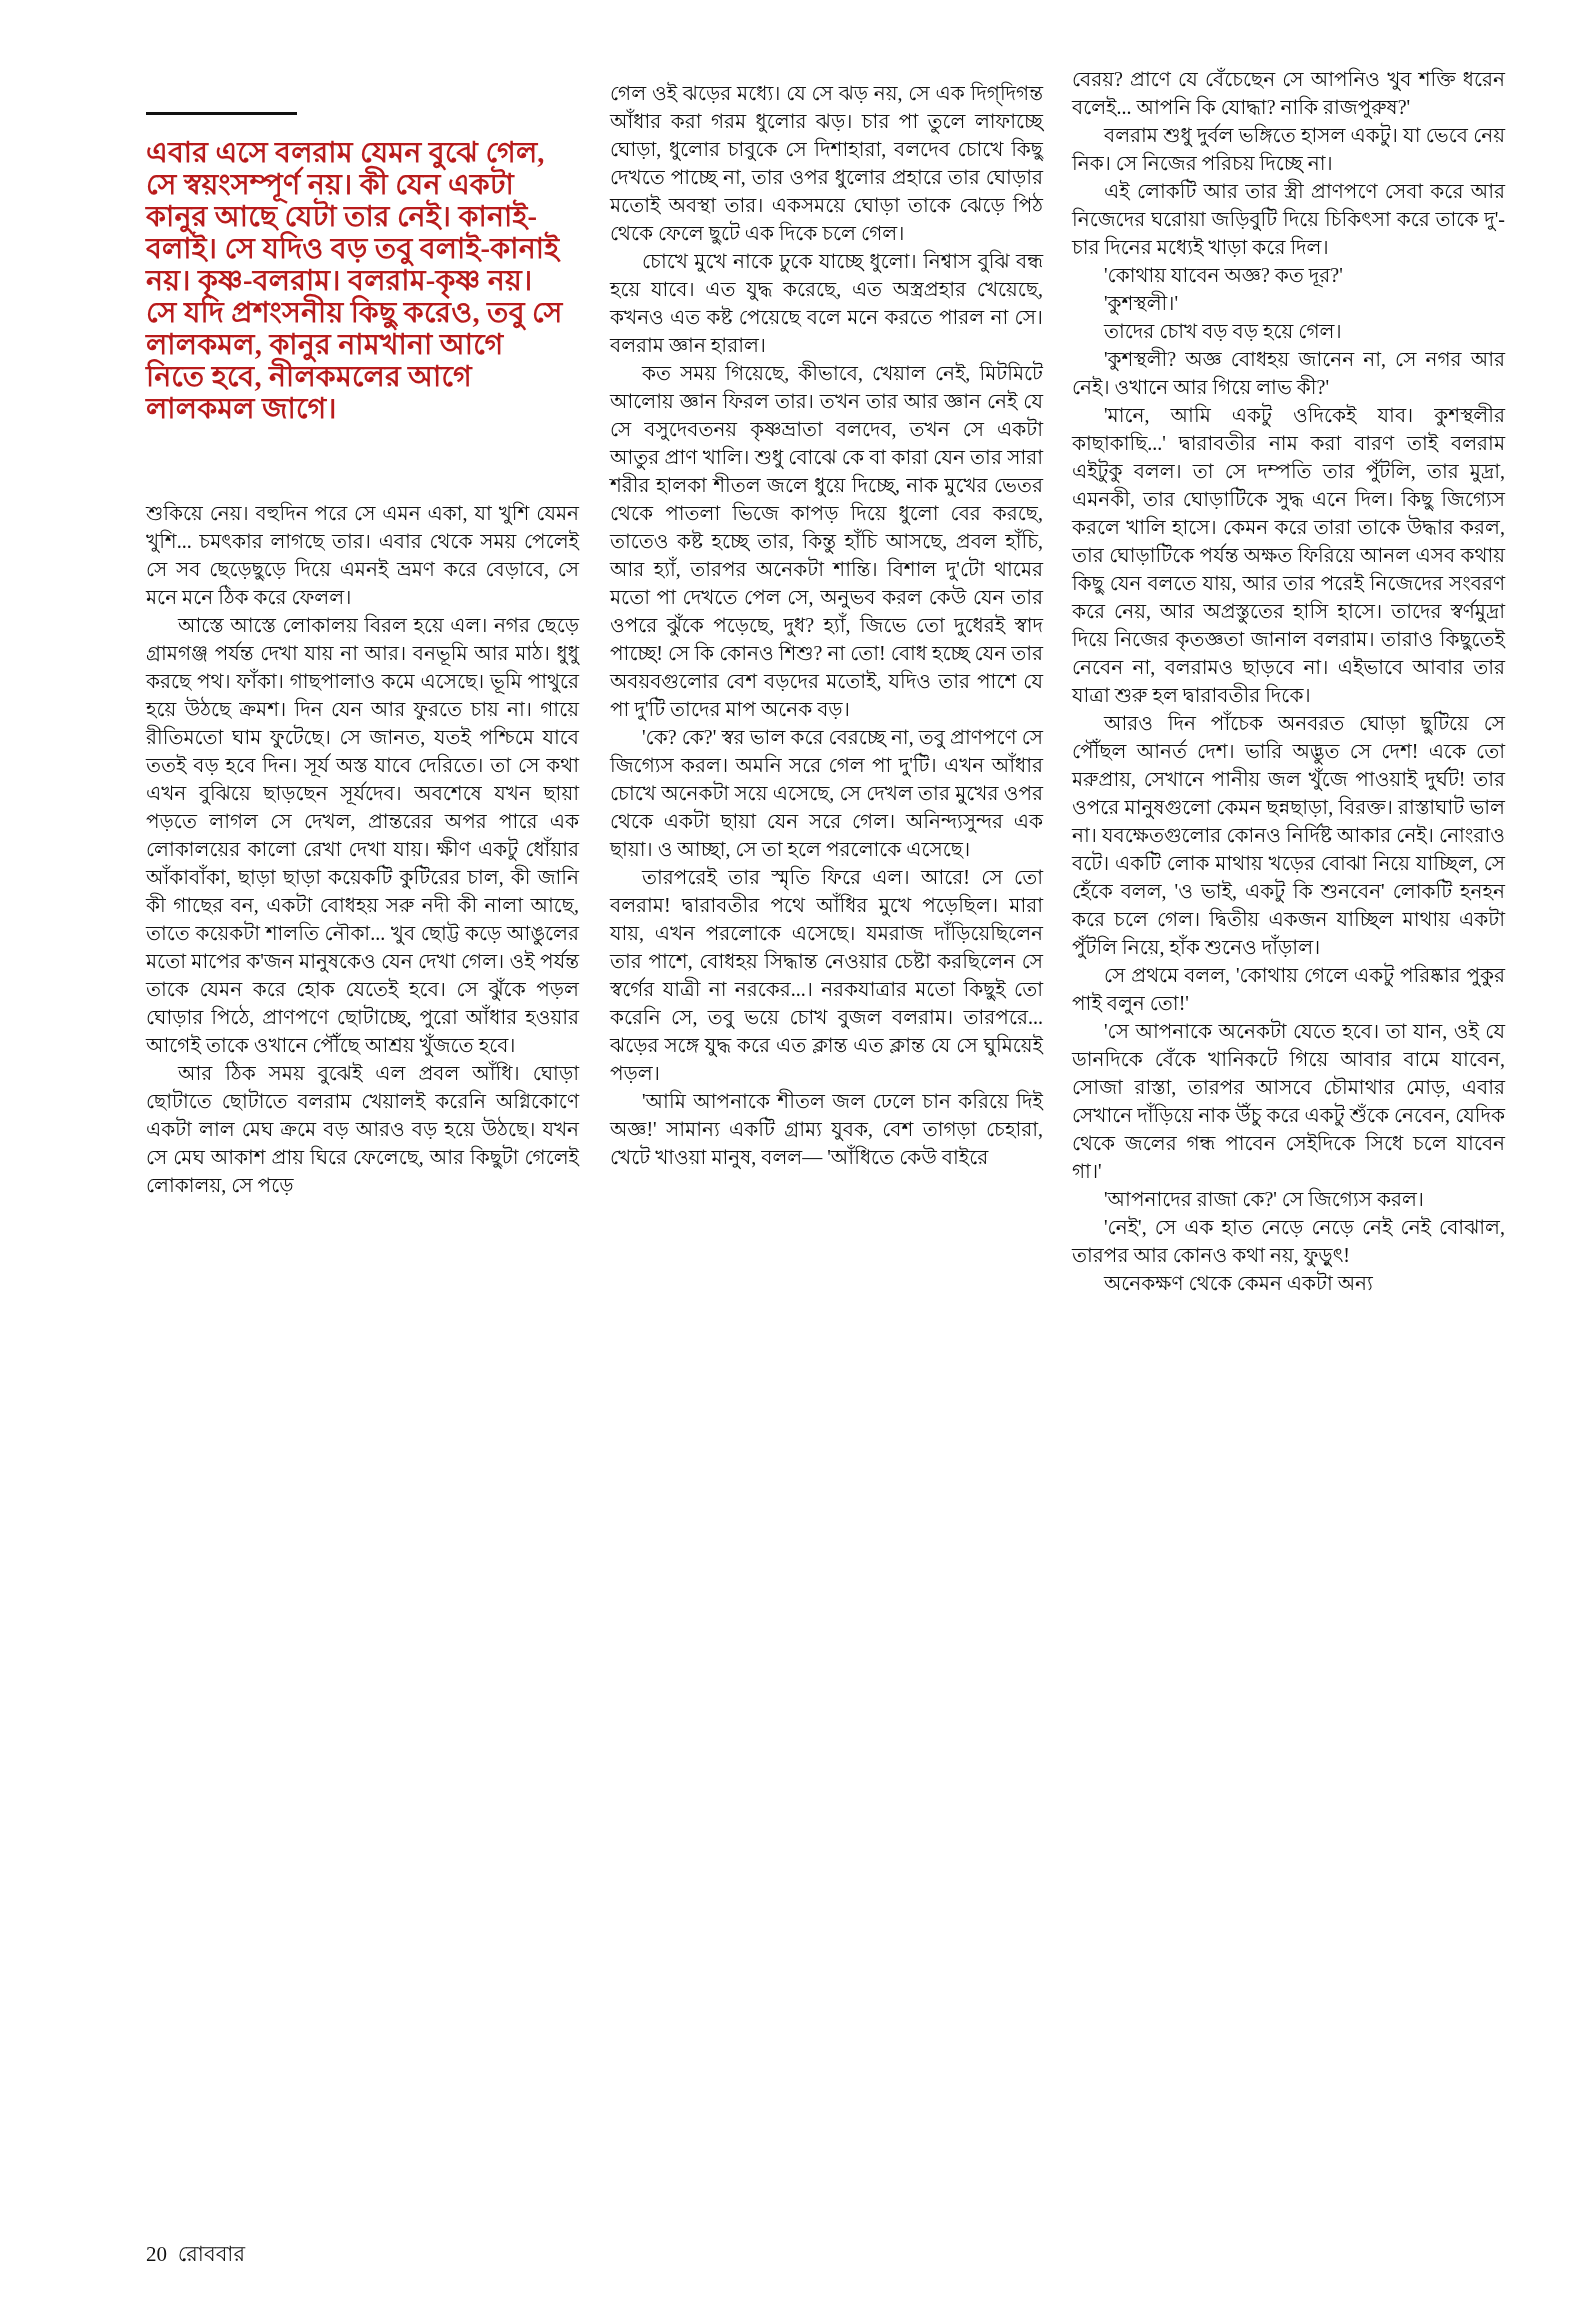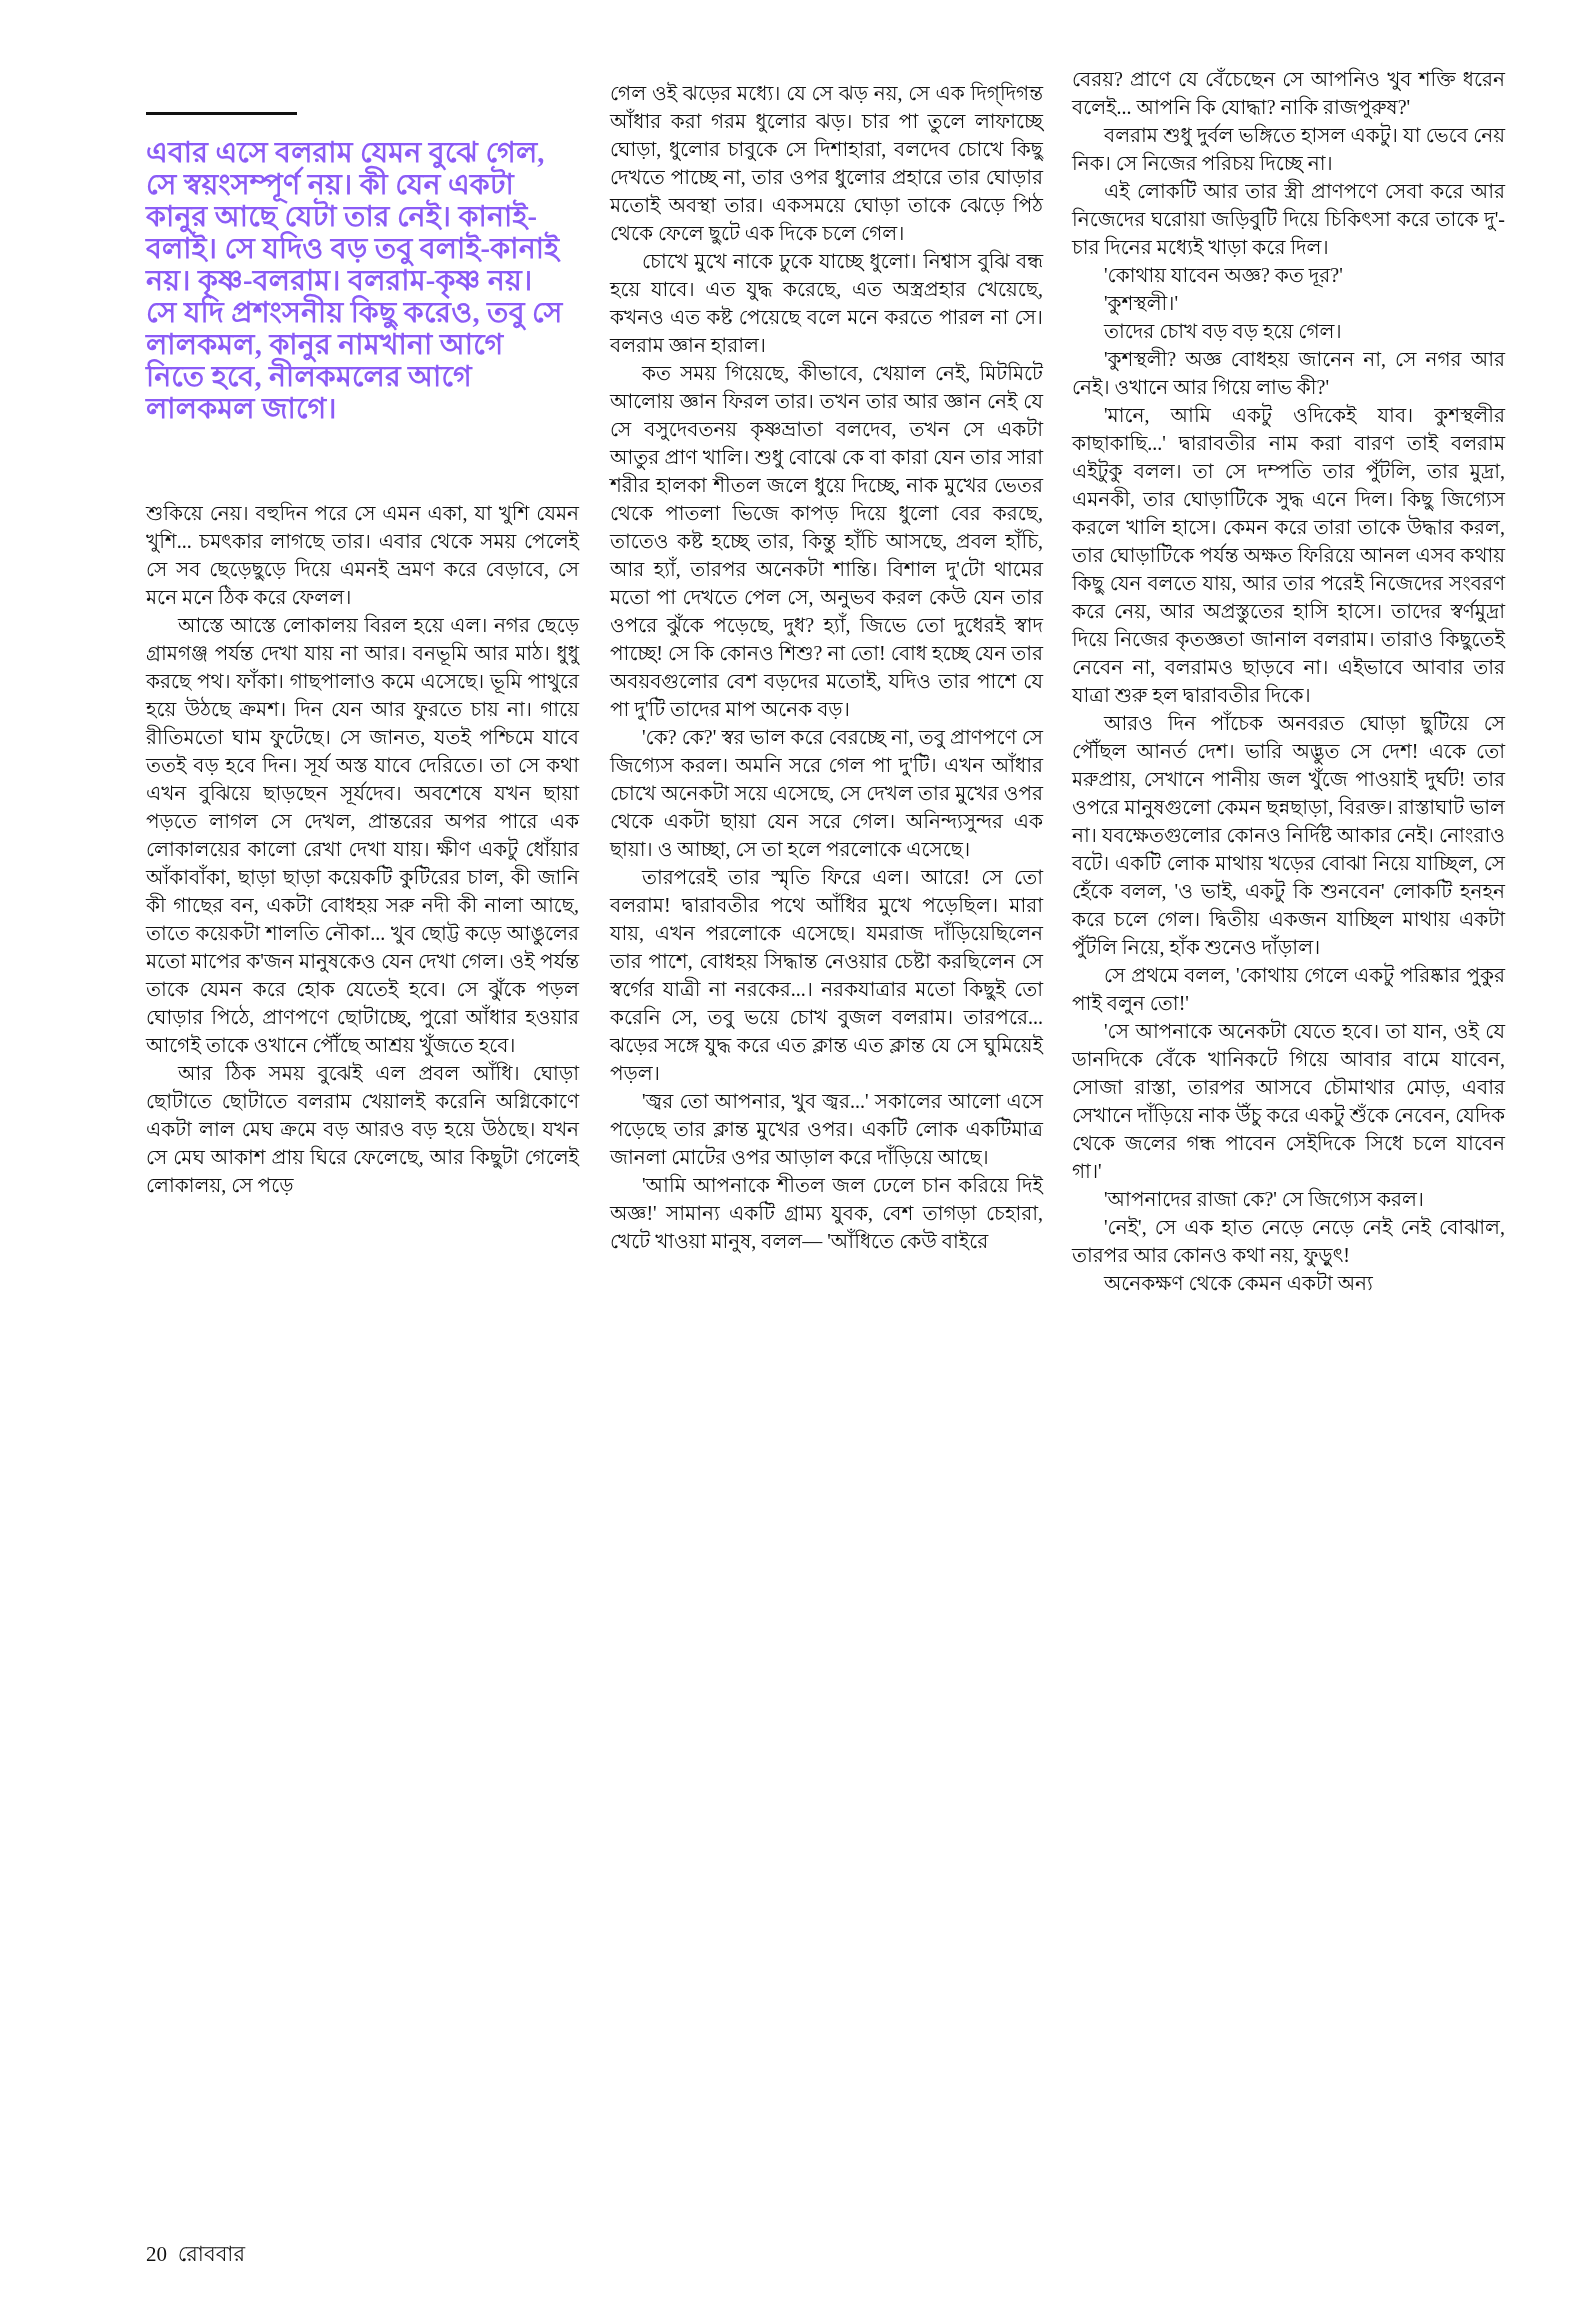--- a/index.html
+++ b/index.html
@@ -25,21 +25,21 @@
   }
   .pullquote {
     position: absolute;
     left: 146px;
     top: 137px;
     width: 420px;
     font-size: 28.5px;
     line-height: 32px;
     font-weight: 700;
     text-align: left;
-    color: #8b5cf6;
+    color: #b91c1c;
     letter-spacing: 0.2px;
   }
   .col {
     position: absolute;
     width: 433px;
     font-size: 20px;
     line-height: 28px;
     text-align: justify;
     color: #111111;
   }
@@ -80,21 +80,20 @@
     <p class="">আস্তে আস্তে লোকালয় বিরল হয়ে এল। নগর ছেড়ে গ্রামগঞ্জ পর্যন্ত দেখা যায় না আর। বনভূমি আর মাঠ। ধুধু করছে পথ। ফাঁকা। গাছপালাও কমে এসেছে। ভূমি পাথুরে হয়ে উঠছে ক্রমশ। দিন যেন আর ফুরতে চায় না। গায়ে রীতিমতো ঘাম ফুটেছে। সে জানত, যতই পশ্চিমে যাবে ততই বড় হবে দিন। সূর্য অস্ত যাবে দেরিতে। তা সে কথা এখন বুঝিয়ে ছাড়ছেন সূর্যদেব। অবশেষে যখন ছায়া পড়তে লাগল সে দেখল, প্রান্তরের অপর পারে এক লোকালয়ের কালো রেখা দেখা যায়। ক্ষীণ একটু ধোঁয়ার আঁকাবাঁকা, ছাড়া ছাড়া কয়েকটি কুটিরের চাল, কী জানি কী গাছের বন, একটা বোধহয় সরু নদী কী নালা আছে, তাতে কয়েকটা শালতি নৌকা... খুব ছোট্ট কড়ে আঙুলের মতো মাপের ক'জন মানুষকেও যেন দেখা গেল। ওই পর্যন্ত তাকে যেমন করে হোক যেতেই হবে। সে ঝুঁকে পড়ল ঘোড়ার পিঠে, প্রাণপণে ছোটাচ্ছে, পুরো আঁধার হওয়ার আগেই তাকে ওখানে পৌঁছে আশ্রয় খুঁজতে হবে।</p>
     <p class="">আর ঠিক সময় বুঝেই এল প্রবল আঁধি। ঘোড়া ছোটাতে ছোটাতে বলরাম খেয়ালই করেনি অগ্নিকোণে একটা লাল মেঘ ক্রমে বড় আরও বড় হয়ে উঠছে। যখন সে মেঘ আকাশ প্রায় ঘিরে ফেলেছে, আর কিছুটা গেলেই লোকালয়, সে পড়ে</p>
   </div>
 
 <div class="col col-middle">
     <p class="first">গেল ওই ঝড়ের মধ্যে। যে সে ঝড় নয়, সে এক দিগ্‌দিগন্ত আঁধার করা গরম ধুলোর ঝড়। চার পা তুলে লাফাচ্ছে ঘোড়া, ধুলোর চাবুকে সে দিশাহারা, বলদেব চোখে কিছু দেখতে পাচ্ছে না, তার ওপর ধুলোর প্রহারে তার ঘোড়ার মতোই অবস্থা তার। একসময়ে ঘোড়া তাকে ঝেড়ে পিঠ থেকে ফেলে ছুটে এক দিকে চলে গেল।</p>
     <p class="">চোখে মুখে নাকে ঢুকে যাচ্ছে ধুলো। নিশ্বাস বুঝি বন্ধ হয়ে যাবে। এত যুদ্ধ করেছে, এত অস্ত্রপ্রহার খেয়েছে, কখনও এত কষ্ট পেয়েছে বলে মনে করতে পারল না সে। বলরাম জ্ঞান হারাল।</p>
     <p class="">কত সময় গিয়েছে, কীভাবে, খেয়াল নেই, মিটমিটে আলোয় জ্ঞান ফিরল তার। তখন তার আর জ্ঞান নেই যে সে বসুদেবতনয় কৃষ্ণভ্রাতা বলদেব, তখন সে একটা আতুর প্রাণ খালি। শুধু বোঝে কে বা কারা যেন তার সারা শরীর হালকা শীতল জলে ধুয়ে দিচ্ছে, নাক মুখের ভেতর থেকে পাতলা ভিজে কাপড় দিয়ে ধুলো বের করছে, তাতেও কষ্ট হচ্ছে তার, কিন্তু হাঁচি আসছে, প্রবল হাঁচি, আর হ্যাঁ, তারপর অনেকটা শান্তি। বিশাল দু'টো থামের মতো পা দেখতে পেল সে, অনুভব করল কেউ যেন তার ওপরে ঝুঁকে পড়েছে, দুধ? হ্যাঁ, জিভে তো দুধেরই স্বাদ পাচ্ছে! সে কি কোনও শিশু? না তো! বোধ হচ্ছে যেন তার অবয়বগুলোর বেশ বড়দের মতোই, যদিও তার পাশে যে পা দু'টি তাদের মাপ অনেক বড়।</p>
     <p class="">'কে? কে?' স্বর ভাল করে বেরচ্ছে না, তবু প্রাণপণে সে জিগ্যেস করল। অমনি সরে গেল পা দু'টি। এখন আঁধার চোখে অনেকটা সয়ে এসেছে, সে দেখল তার মুখের ওপর থেকে একটা ছায়া যেন সরে গেল। অনিন্দ্যসুন্দর এক ছায়া। ও আচ্ছা, সে তা হলে পরলোকে এসেছে।</p>
     <p class="">তারপরেই তার স্মৃতি ফিরে এল। আরে! সে তো বলরাম! দ্বারাবতীর পথে আঁধির মুখে পড়েছিল। মারা যায়, এখন পরলোকে এসেছে। যমরাজ দাঁড়িয়েছিলেন তার পাশে, বোধহয় সিদ্ধান্ত নেওয়ার চেষ্টা করছিলেন সে স্বর্গের যাত্রী না নরকের...। নরকযাত্রার মতো কিছুই তো করেনি সে, তবু ভয়ে চোখ বুজল বলরাম। তারপরে... ঝড়ের সঙ্গে যুদ্ধ করে এত ক্লান্ত এত ক্লান্ত যে সে ঘুমিয়েই পড়ল।</p>
-    <p class="">'জ্বর তো আপনার, খুব জ্বর...' সকালের আলো এসে পড়েছে তার ক্লান্ত মুখের ওপর। একটি লোক একটিমাত্র জানলা মোটের ওপর আড়াল করে দাঁড়িয়ে আছে।</p>
     <p class="">'আমি আপনাকে শীতল জল ঢেলে চান করিয়ে দিই অজ্ঞ!' সামান্য একটি গ্রাম্য যুবক, বেশ তাগড়া চেহারা, খেটে খাওয়া মানুষ, বলল— 'আঁধিতে কেউ বাইরে</p>
   </div>
 
 <div class="col col-right">
     <p class="first">বেরয়? প্রাণে যে বেঁচেছেন সে আপনিও খুব শক্তি ধরেন বলেই... আপনি কি যোদ্ধা? নাকি রাজপুরুষ?'</p>
     <p class="">বলরাম শুধু দুর্বল ভঙ্গিতে হাসল একটু। যা ভেবে নেয় নিক। সে নিজের পরিচয় দিচ্ছে না।</p>
     <p class="">এই লোকটি আর তার স্ত্রী প্রাণপণে সেবা করে আর নিজেদের ঘরোয়া জড়িবুটি দিয়ে চিকিৎসা করে তাকে দু'-চার দিনের মধ্যেই খাড়া করে দিল।</p>
     <p class="">'কোথায় যাবেন অজ্ঞ? কত দূর?'</p>
     <p class="">'কুশস্থলী।'</p>
     <p class="">তাদের চোখ বড় বড় হয়ে গেল।</p>

